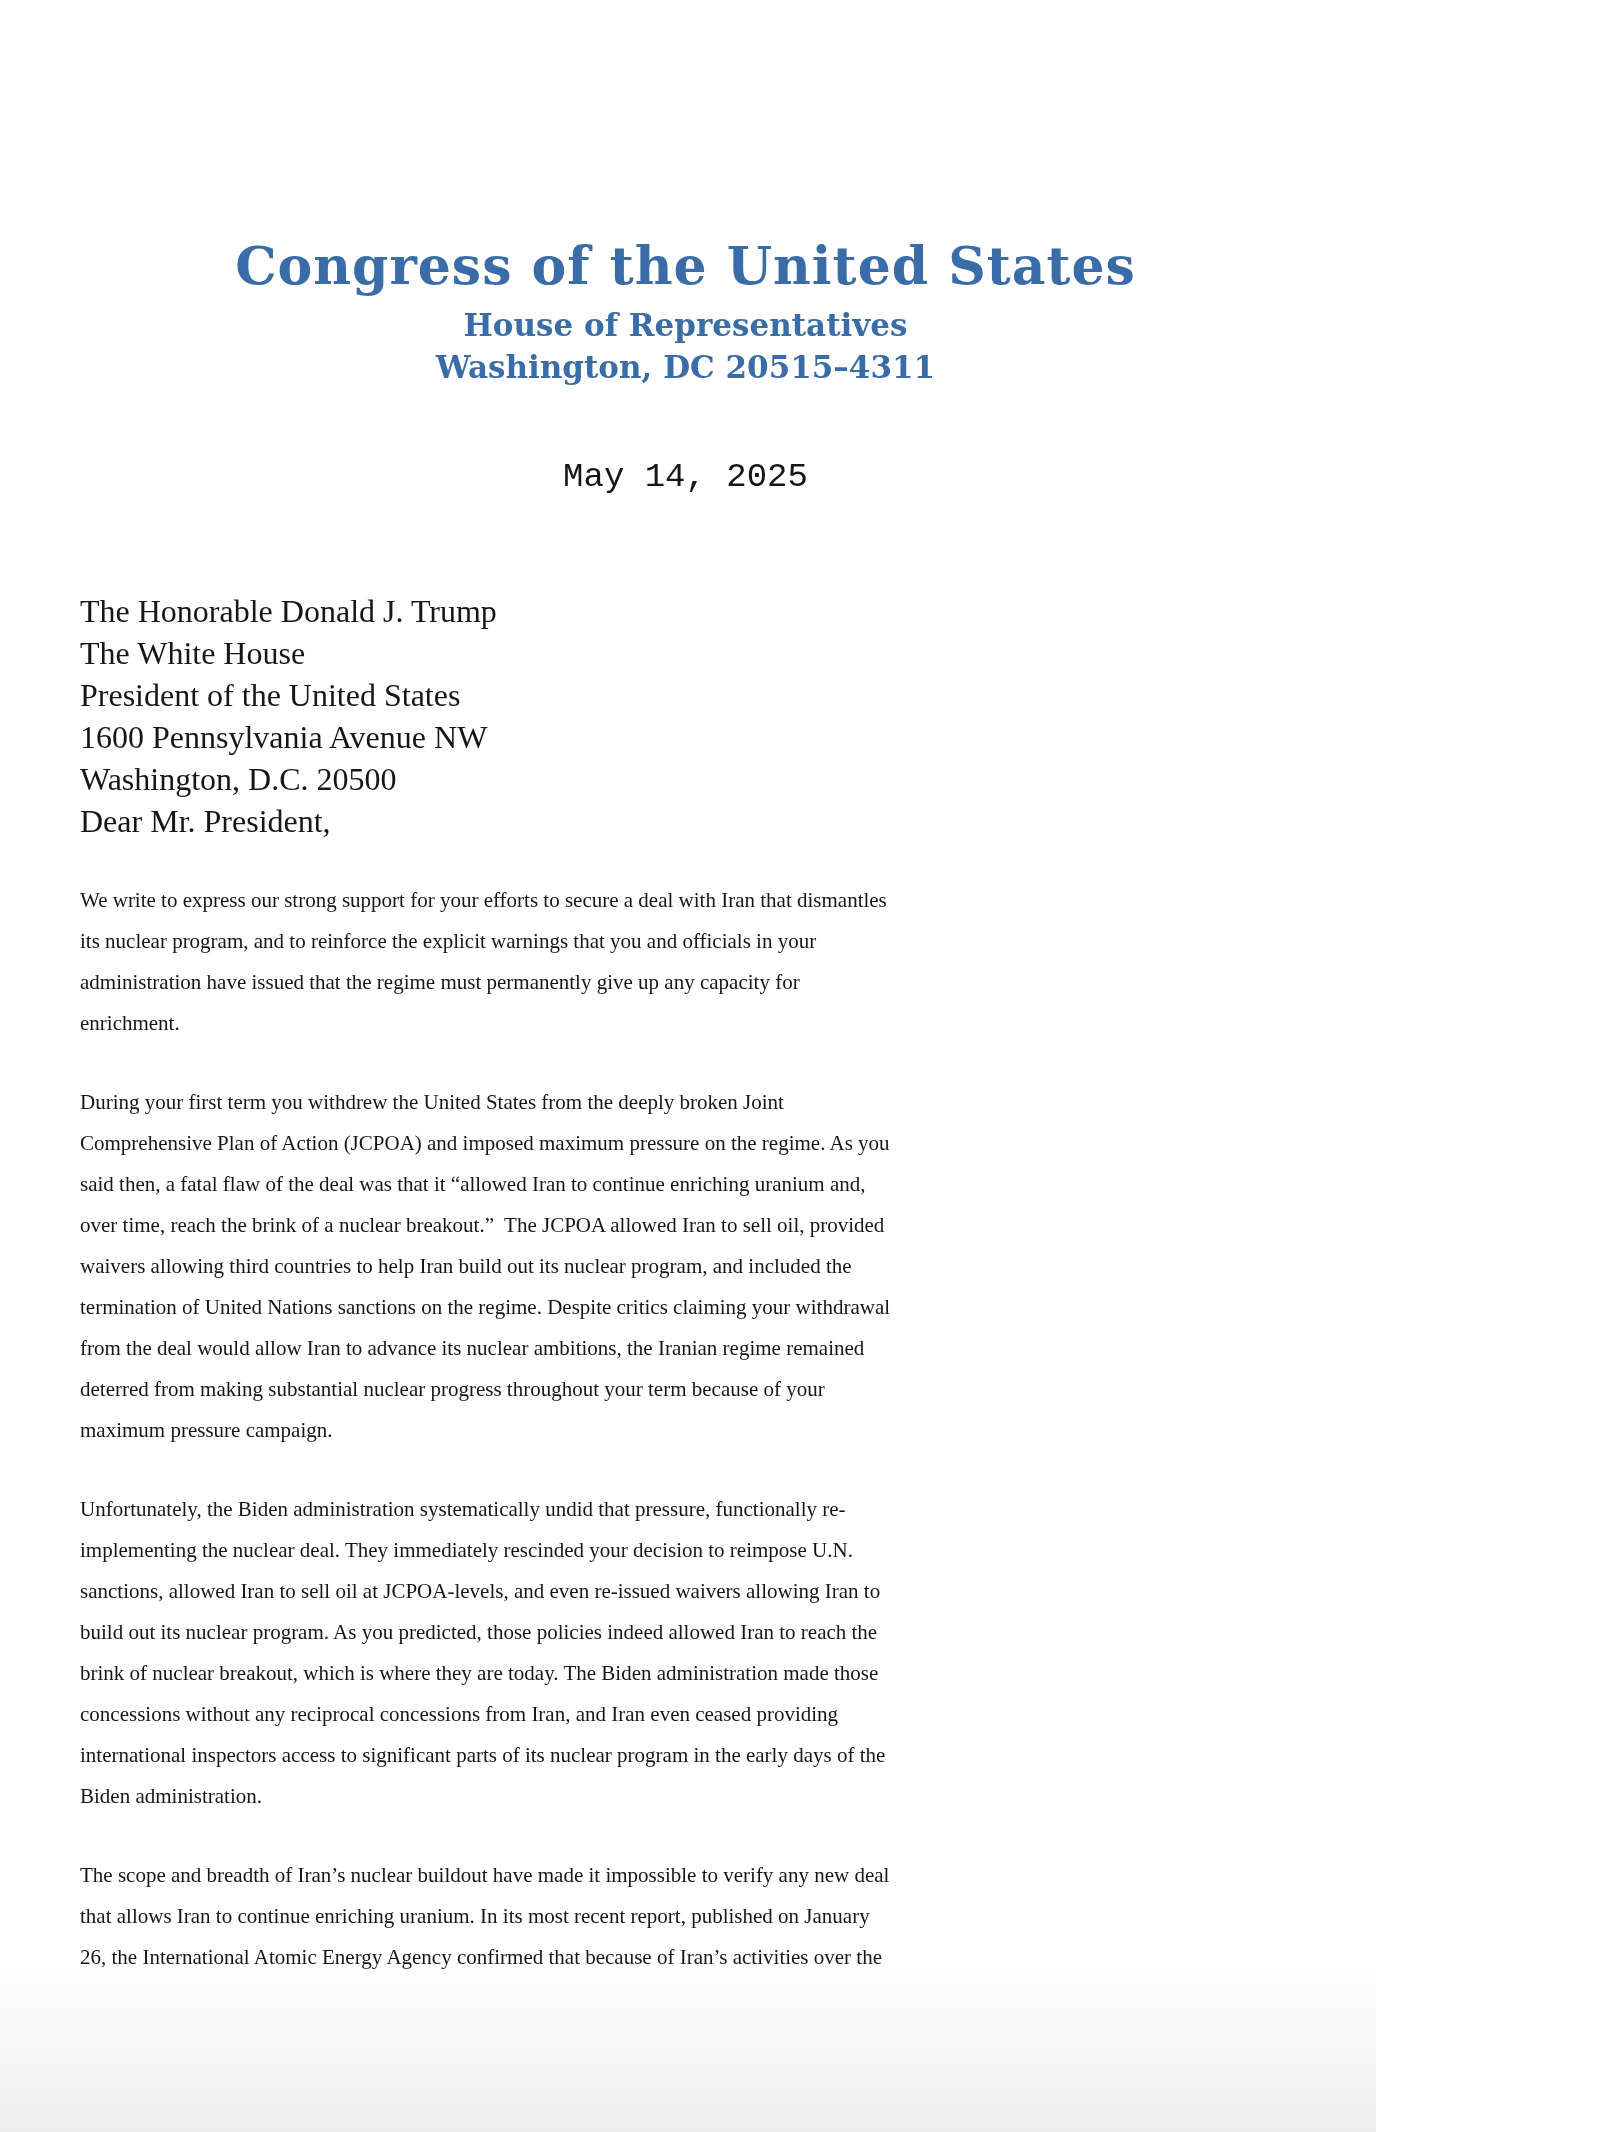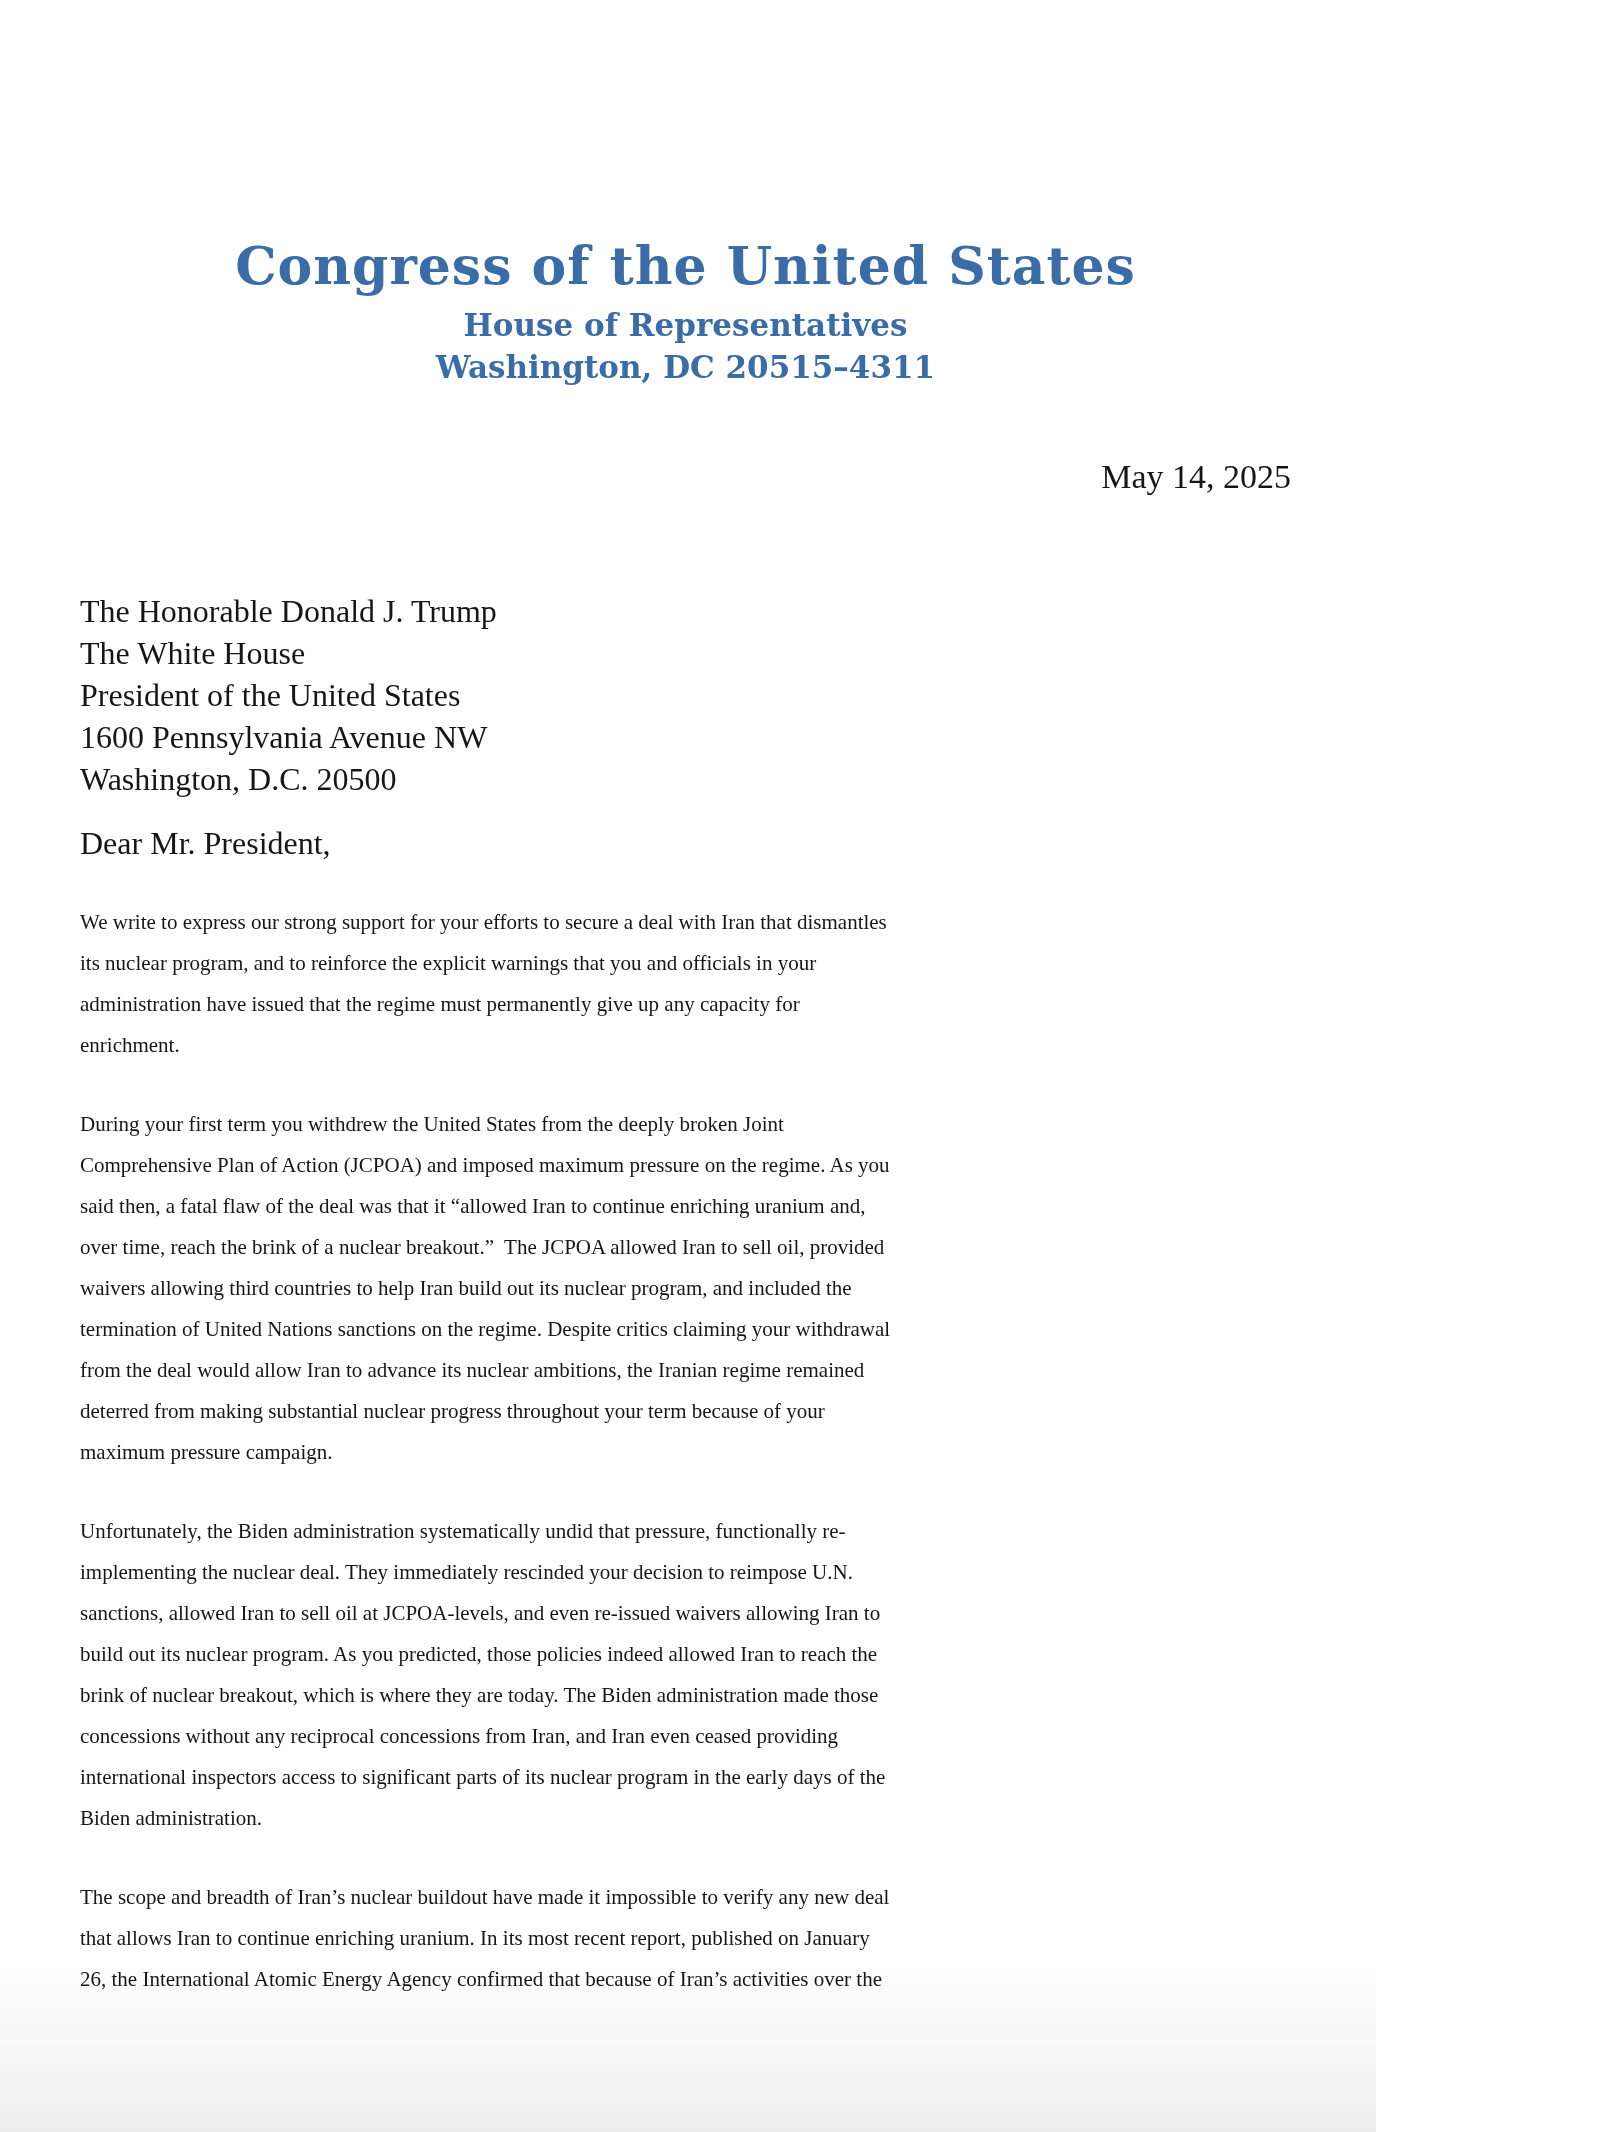--- a/index.html
+++ b/index.html
@@ -47,33 +47,33 @@
     margin-top: 14px;
   }
   .lh-line3 {
     font-size: 31px;
     line-height: 34px;
     margin-top: 8px;
   }
 
   .date-line {
     margin-top: 72px;
-    text-align: right;
+    text-align: center;
     font-size: 34px;
     line-height: 42px;
+    font-family: Liberation Mono, monospace;
   }
 
   .recipient {
     margin-top: 92px;
     font-size: 32px;
     line-height: 42px;
   }
 
   .salutation {
-    margin-top: 22px;
     font-size: 32px;
     line-height: 42px;
   }
 
   .para {
     margin: 38px 0 0 0;
     font-size: 21px;
     line-height: 41px;
     white-space: pre-wrap;
   }

